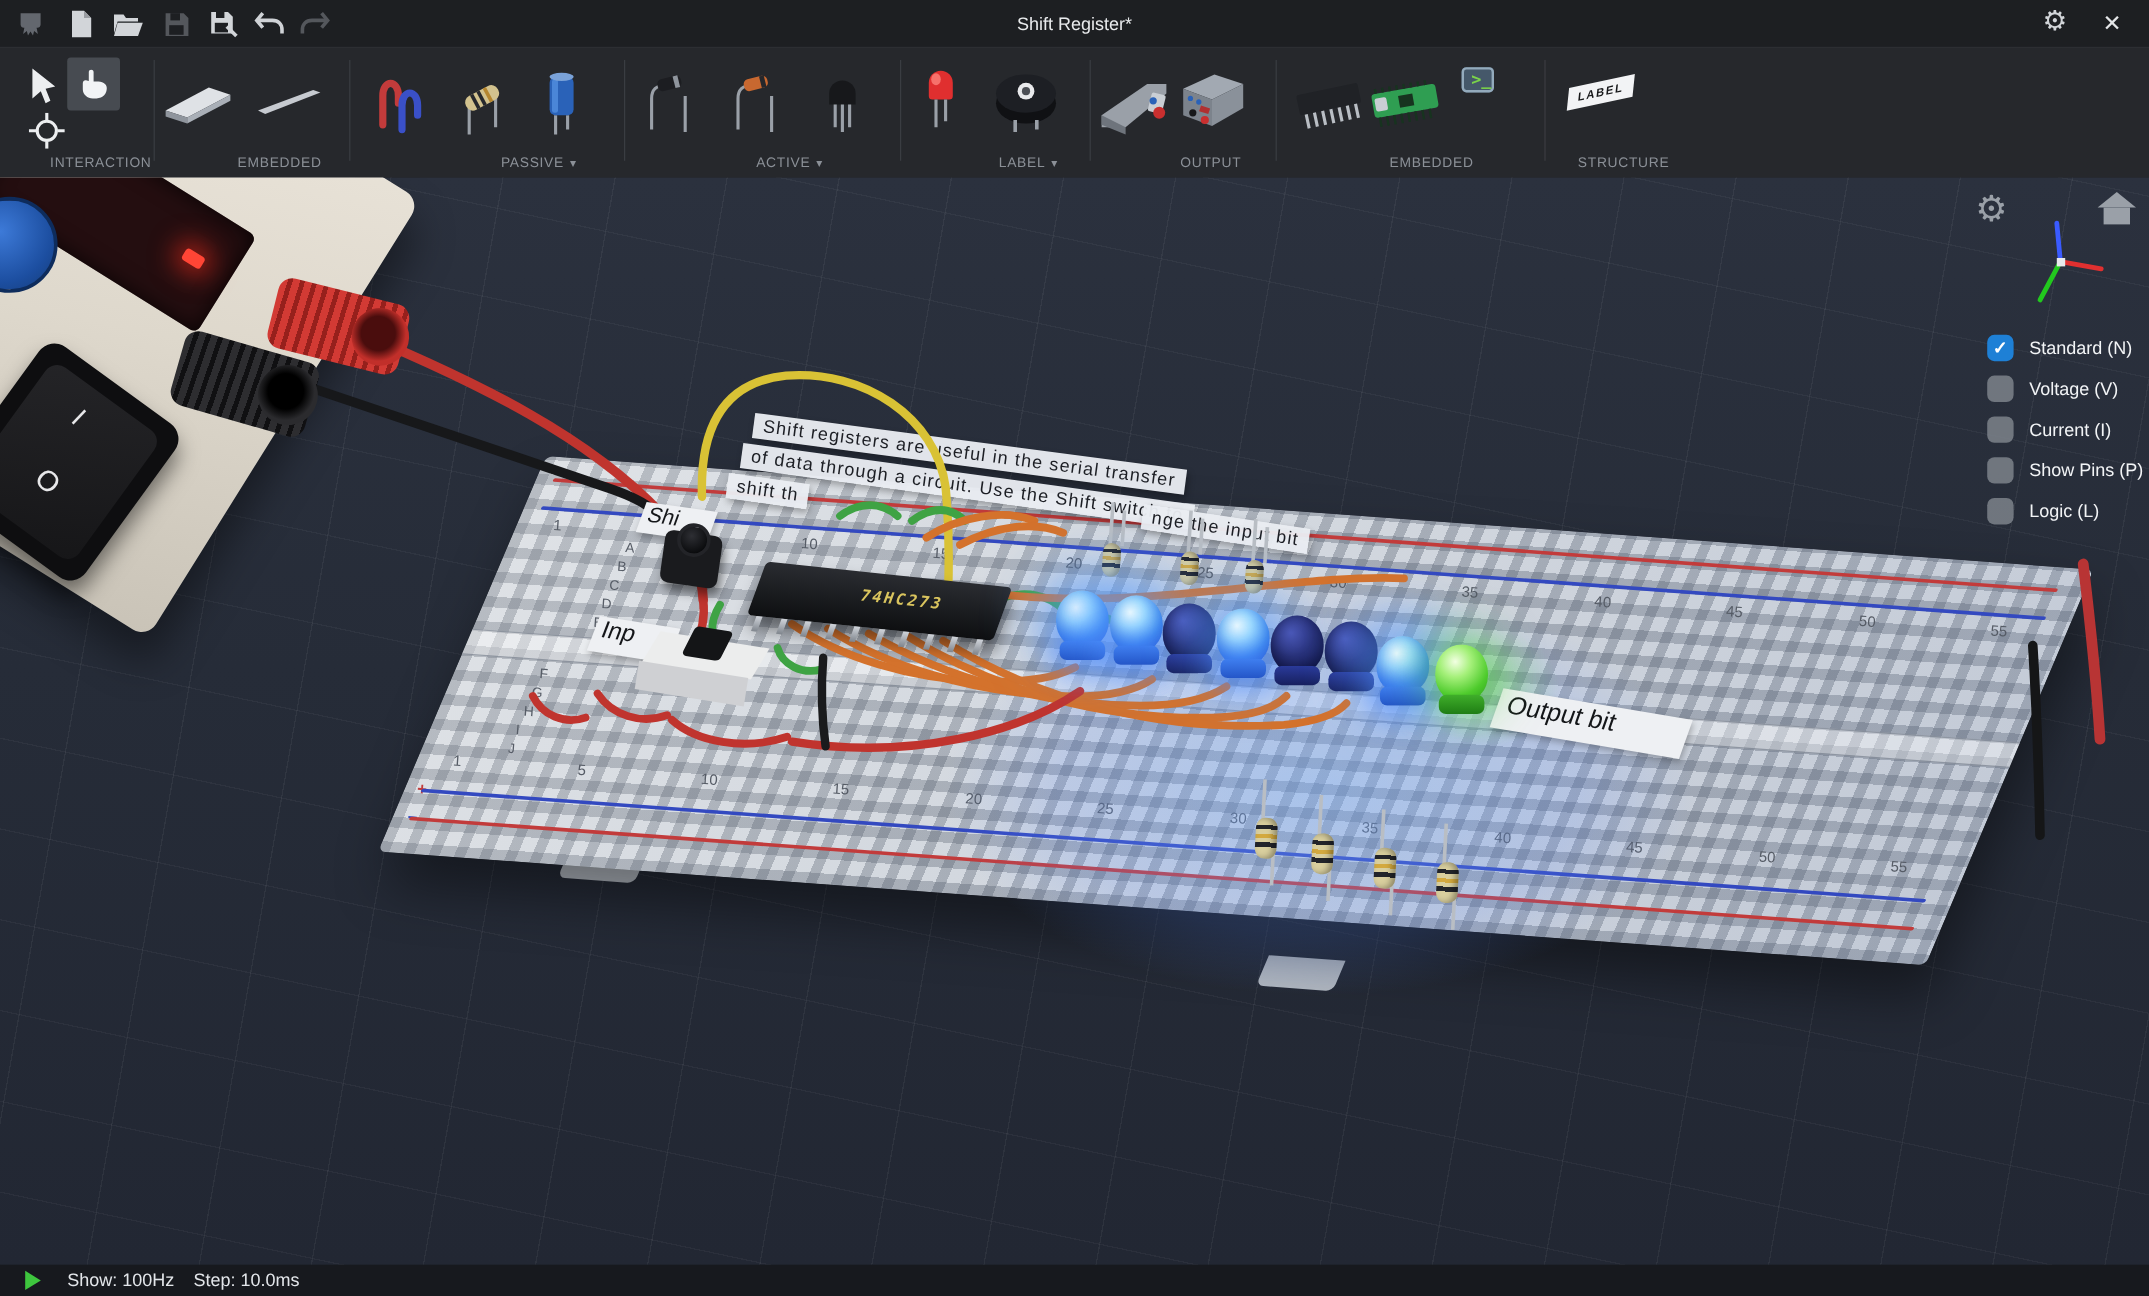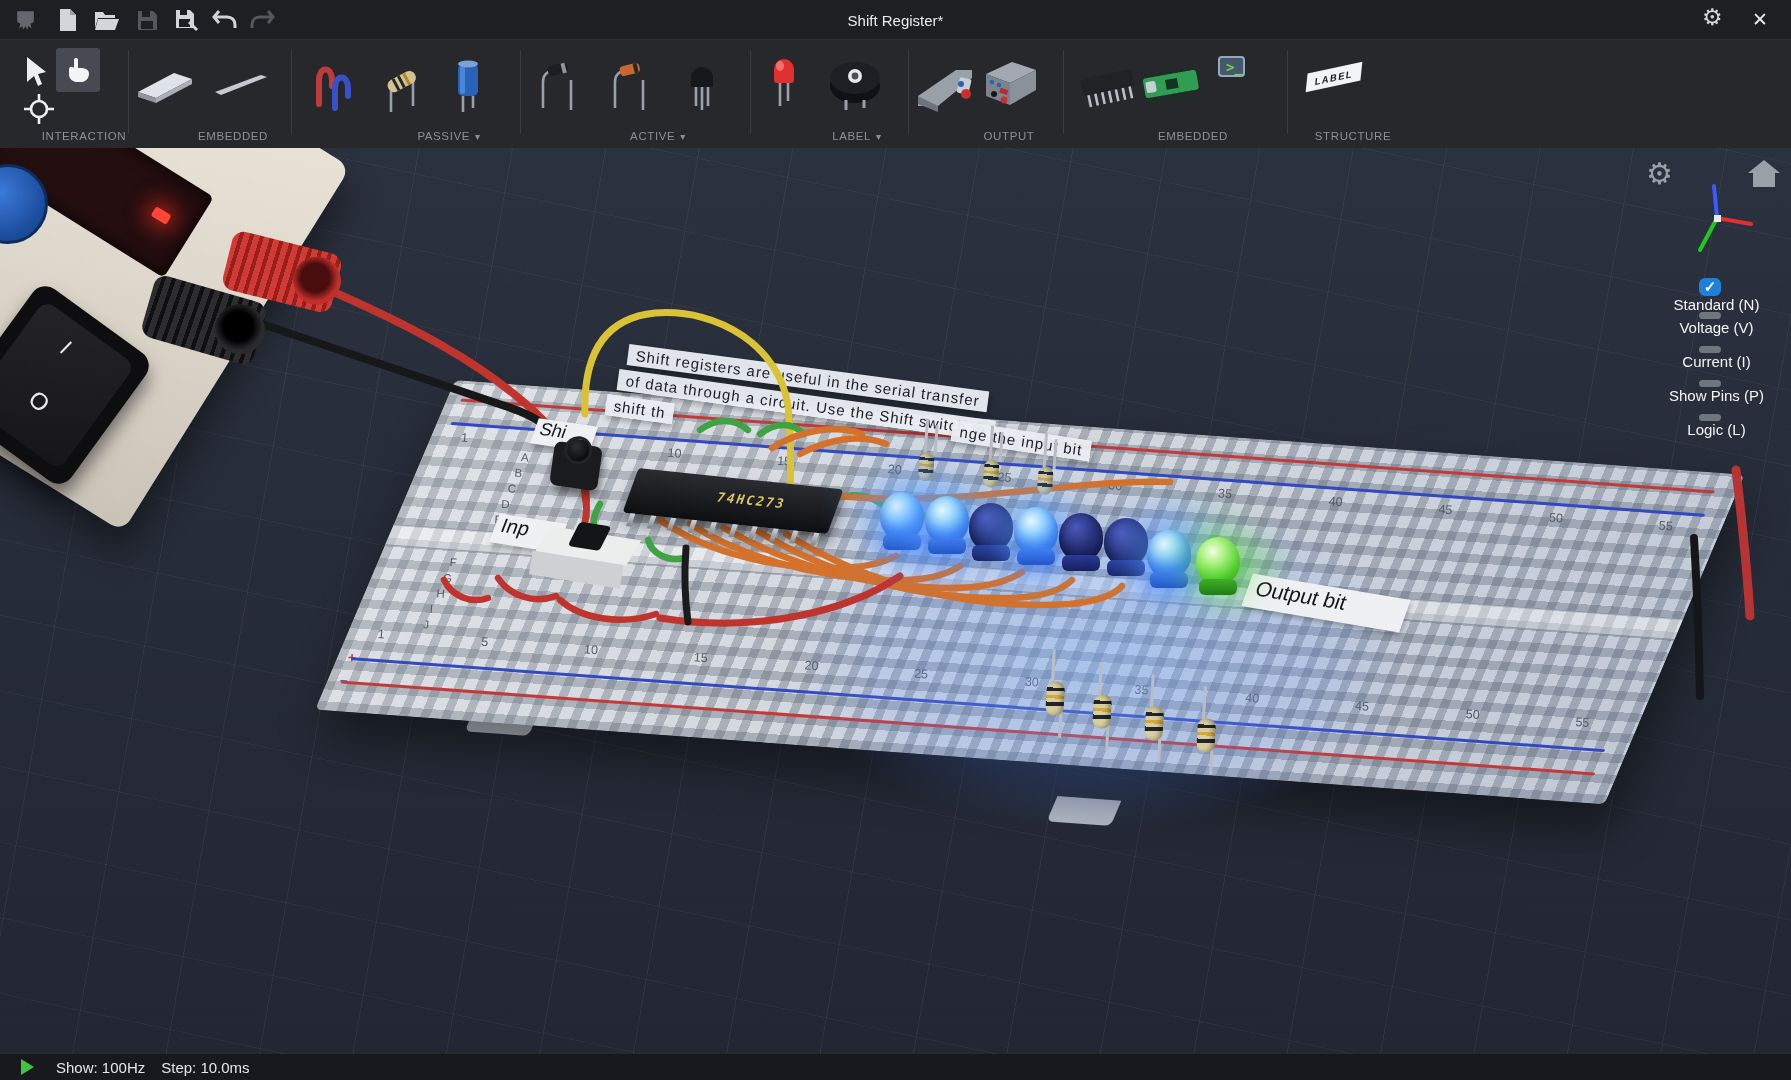--- a/index.html
+++ b/index.html
@@ -165,21 +165,21 @@
 
   
   .vp-gear { position:absolute; left:1646px; top:8px; color:#9aa0a8; font-size:30px; z-index:10; }
   .vp-gear::after { content:"⚙"; }
   .vp-home { position:absolute; left:1748px; top:12px; width:32px; height:28px; z-index:10; }
   .vp-home .roof { width:0; height:0; border-left:16px solid transparent; border-right:16px solid transparent;
                    border-bottom:13px solid #9aa0a8; }
   .vp-home .base { width:22px; height:14px; background:#9aa0a8; margin:0 auto; }
   .gizmo { position:absolute; left:1680px; top:30px; z-index:10; }
   .vopts { position:absolute; left:1656px; top:130px; z-index:10; }
-  .vopt { display:flex; align-items:center; height:24px; margin-bottom:10px; cursor:pointer;flex-direction:column; }
+  .vopt { display:flex; align-items:center; height:24px; margin-bottom:10px; cursor:pointer; }
   .cbox { width:22px; height:22px; border-radius:6px; background:rgba(125,131,139,.85);
           display:flex; align-items:center; justify-content:center; }
   .cbox.checked { background:#1e80d6; }
   .cbox.checked::after { content:"✓"; color:#fff; font-size:15px; font-weight:bold; }
   .vopt .lbl { margin-left:13px; color:#f2f4f6; font-size:15px; white-space:nowrap; }
 
   
   .statusbar { position:relative; width:100%; height:26px; background:#17191e; display:flex;
                align-items:center; color:#e3e6ea; font-size:15px; }
   .play { width:0; height:0; border-left:13px solid #3ec63e; border-top:8px solid transparent;

